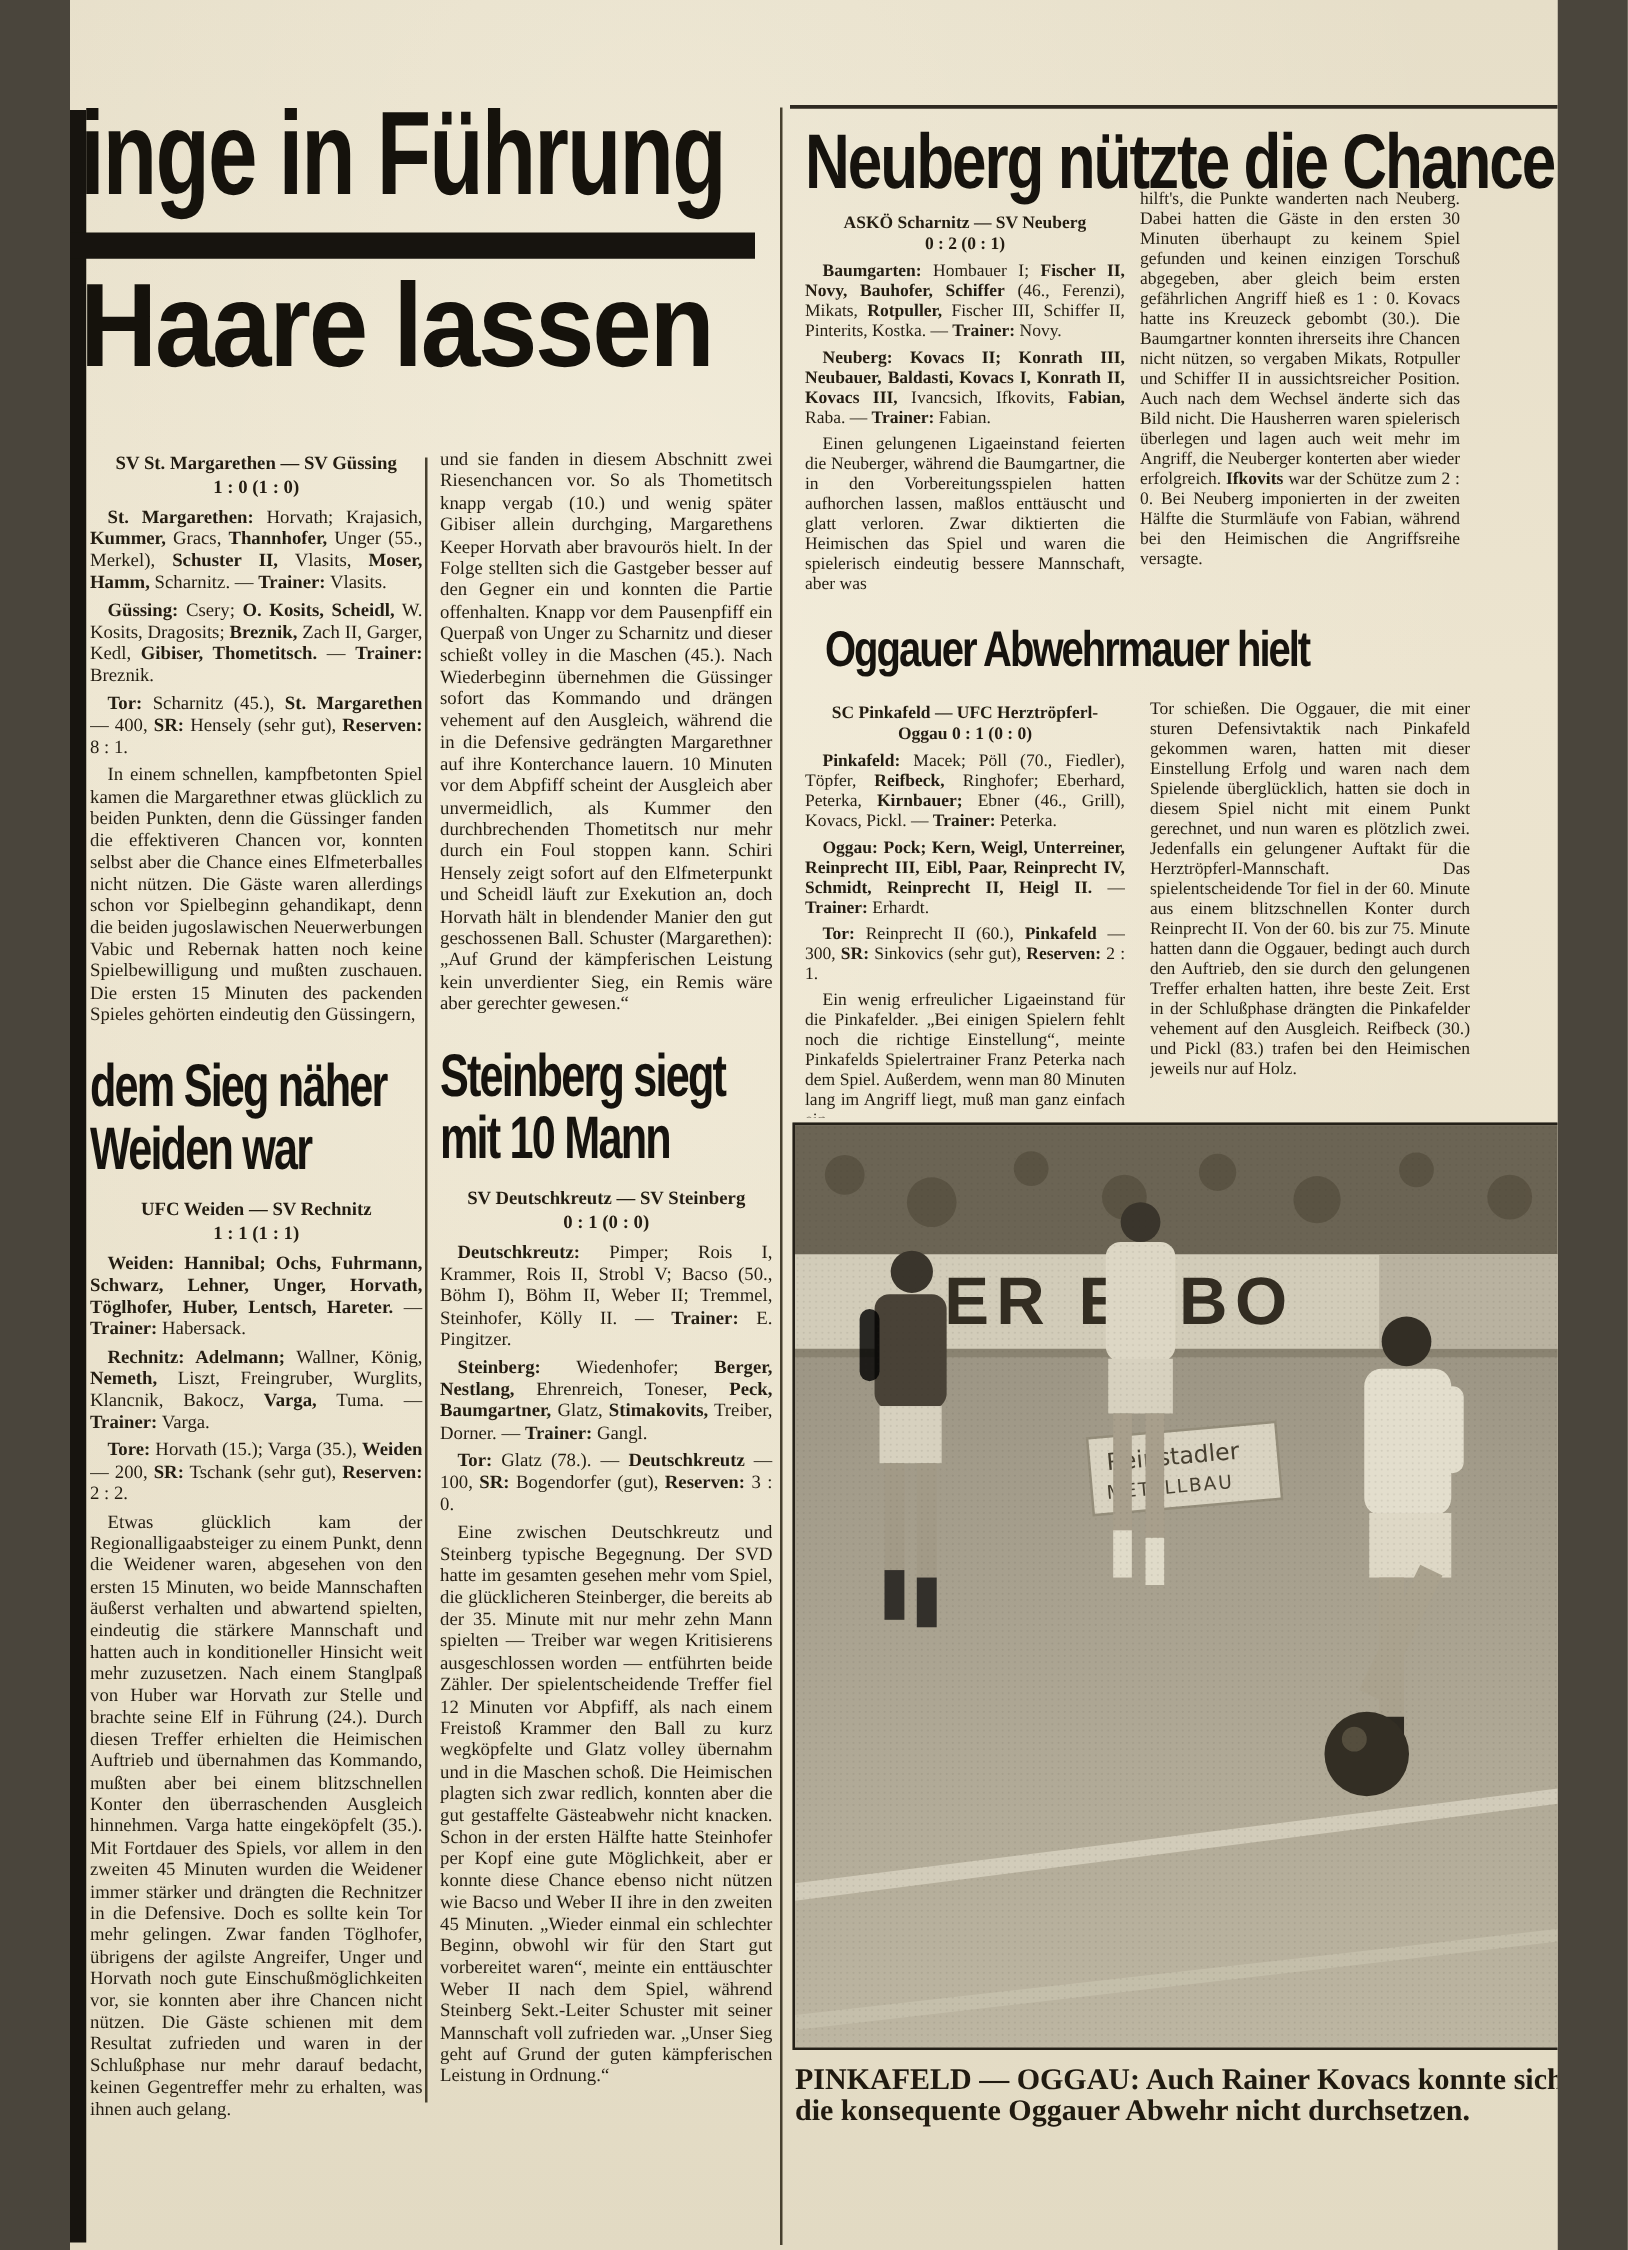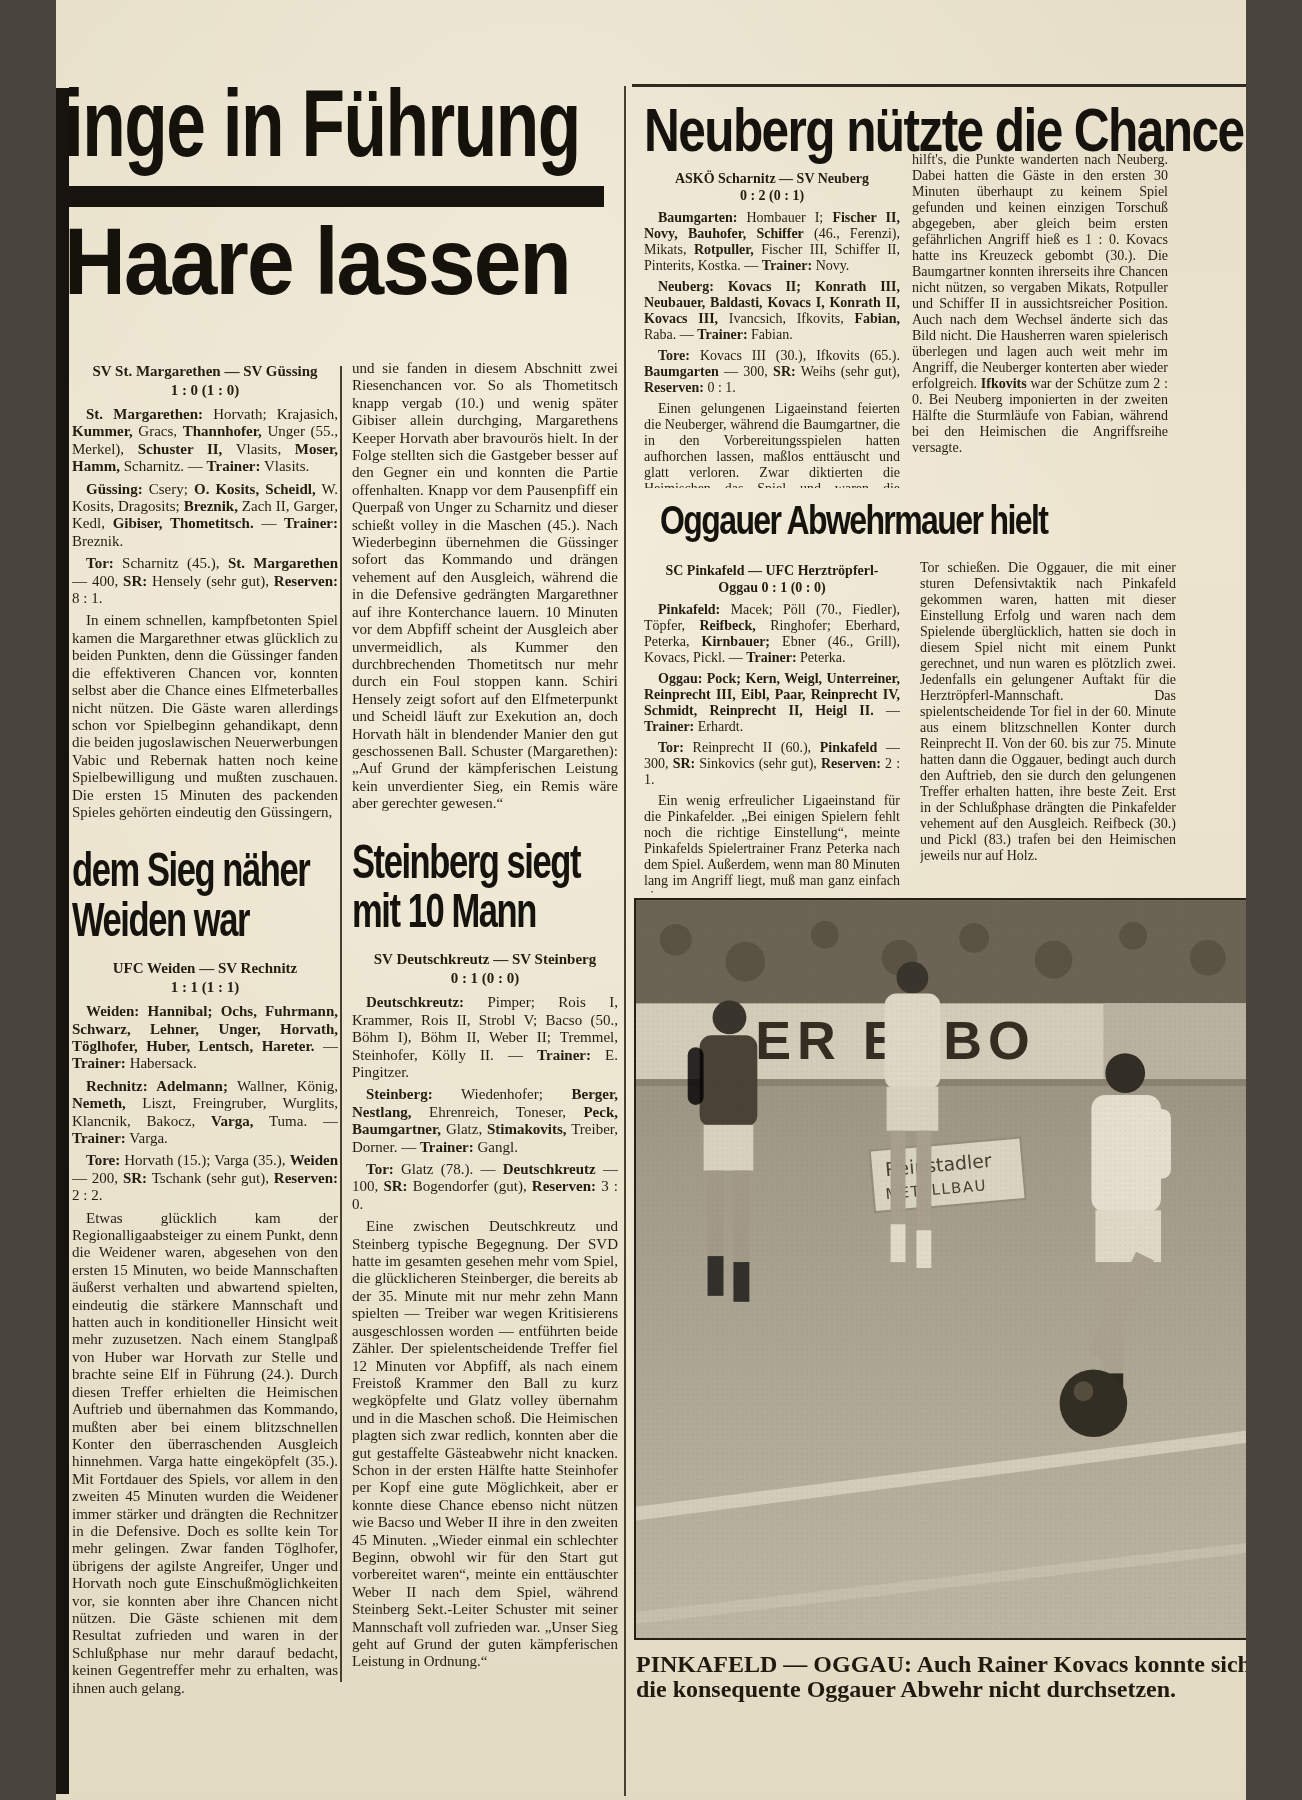--- a/index.html
+++ b/index.html
@@ -117,21 +117,20 @@
     <span class="cx80">Neuberg nützte die Chancen</span>
   </div>
   <div class="col body-r" style="left:588px;top:168px;width:256px;height:320px">
     <div class="match">
       <div>ASKÖ Scharnitz — SV Neuberg</div>
       <div>0 : 2  (0 : 1)</div>
     </div>
     <div>
         <p><b>Baumgarten:</b> Hombauer I; <b>Fischer II, Novy, Bauhofer, Schiffer</b> (46., Ferenzi), Mikats, <b>Rotpuller,</b> Fischer III, Schiffer II, Pinterits, Kostka. — <b>Trainer:</b> Novy.</p>
         <p><b>Neuberg: Kovacs II; Konrath III, Neubauer, Baldasti, Kovacs I, Konrath II, Kovacs III,</b> Ivancsich, Ifkovits, <b>Fabian,</b> Raba. — <b>Trainer:</b> Fabian.</p>
-        <p><b>Tore:</b> Kovacs III (30.), Ifkovits (65.). <b>Baumgarten</b> — 300, <b>SR:</b> Weihs (sehr gut), <b>Reserven:</b> 0 : 1.</p>
         <p>Einen gelungenen Ligaeinstand feierten die Neuberger, während die Baumgartner, die in den Vorbereitungsspielen hatten aufhorchen lassen, maßlos enttäuscht und glatt verloren. Zwar diktierten die Heimischen das Spiel und waren die spielerisch eindeutig bessere Mannschaft, aber was</p>
       </div>
   </div>
   <div class="col body-r cont" style="left:856px;top:152px;width:256px;height:320px">
     <div>
         <p>hilft's, die Punkte wanderten nach Neuberg. Dabei hatten die Gäste in den ersten 30 Minuten überhaupt zu keinem Spiel gefunden und keinen einzigen Torschuß abgegeben, aber gleich beim ersten gefährlichen Angriff hieß es 1 : 0. Kovacs hatte ins Kreuzeck gebombt (30.). Die Baumgartner konnten ihrerseits ihre Chancen nicht nützen, so vergaben Mikats, Rotpuller und Schiffer II in aussichtsreicher Position. Auch nach dem Wechsel änderte sich das Bild nicht. Die Hausherren waren spielerisch überlegen und lagen auch weit mehr im Angriff, die Neuberger konterten aber wieder erfolgreich. <b>Ifkovits</b> war der Schütze zum 2 : 0. Bei Neuberg imponierten in der zweiten Hälfte die Sturmläufe von Fabian, während bei den Heimischen die Angriffsreihe versagte.</p>
       </div>
   </div>
 
   <div class="box-headline" style="left:604px;top:498px;font-size:40px">

